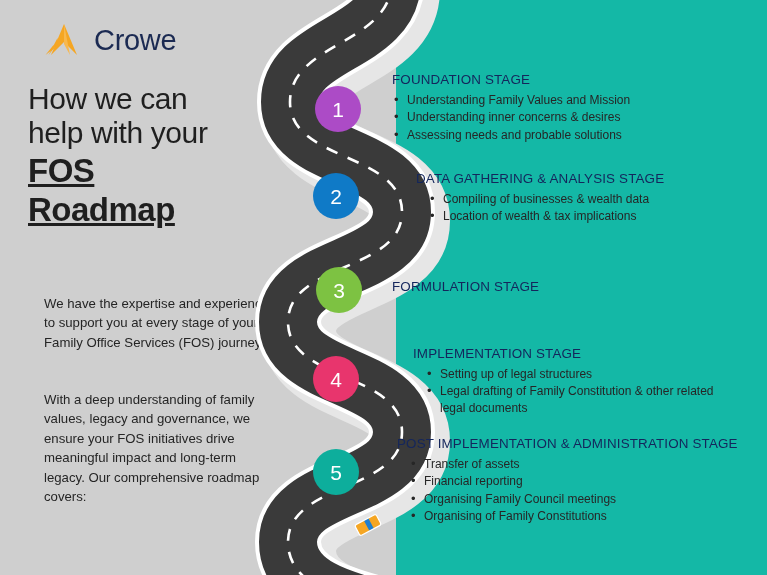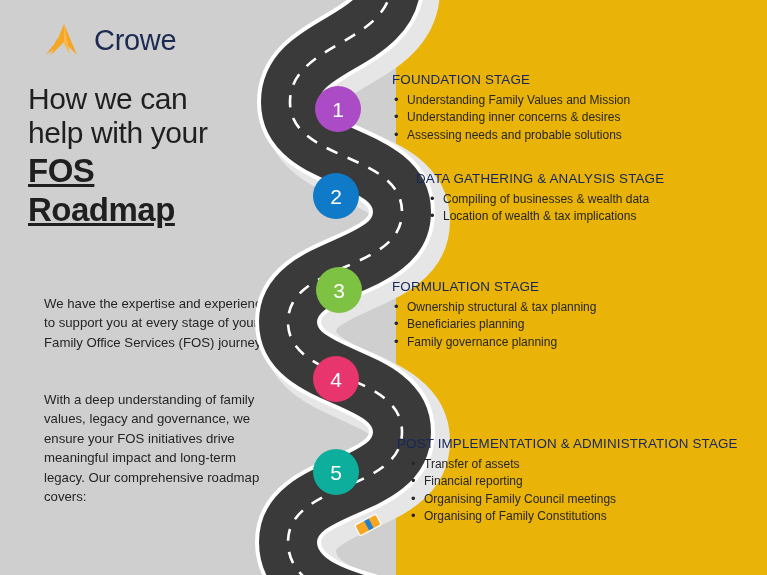--- a/index.html
+++ b/index.html
@@ -4,21 +4,21 @@
 <style>
   * { box-sizing: border-box; margin: 0; padding: 0; }
   html, body {
     width: 767px; height: 575px;
     font-family: "Liberation Sans", sans-serif;
     overflow: hidden;
   }
   #canvas {
     position: relative;
     width: 767px; height: 575px;
-    background: #eab308;
+    background: #14b8a6;
   }
   
   #left-panel {
     position: absolute;
     left: 0; top: 0;
     width: 396px; height: 575px;
     background: #cfcfcf;
   }
   
   #brand {
@@ -192,27 +192,29 @@
   <div class="stage-block" style="left:416px; top:171px; width:320px;">
     <div class="stage-title">DATA GATHERING &amp; ANALYSIS STAGE</div>
     <ul class="stage-list" style="padding-left:12px;">
       <li>Compiling of businesses &amp; wealth data</li>
       <li>Location of wealth &amp; tax implications</li>
     </ul>
   </div>
 
   <div class="stage-block" style="left:392px; top:255px; width:330px;margin-top:24px;">
     <div class="stage-title">FORMULATION STAGE</div>
-    <ul class="stage-list">
-      <li>Ownership structural &amp; tax planning</li>
-      <li>Beneficiaries planning</li>
-      <li>Family governance planning</li>
-    </ul>
-  </div>
-
+  </div>
+
+  <div class="stage-block" style="left:413px; top:346px; width:305px;">
+    <div class="stage-title">IMPLEMENTATION STAGE</div>
+    <ul class="stage-list" style="padding-left:12px;">
+      <li>Setting up of legal structures</li>
+      <li>Legal drafting of Family Constitution &amp; other related legal documents</li>
+    </ul>
+  </div>
 
   <div class="stage-block" style="left:397px; top:436px; width:345px;">
     <div class="stage-title">POST IMPLEMENTATION &amp; ADMINISTRATION STAGE</div>
     <ul class="stage-list" style="padding-left:12px;">
       <li>Transfer of assets</li>
       <li>Financial reporting</li>
       <li>Organising Family Council meetings</li>
       <li>Organising of Family Constitutions</li>
     </ul>
   </div>

